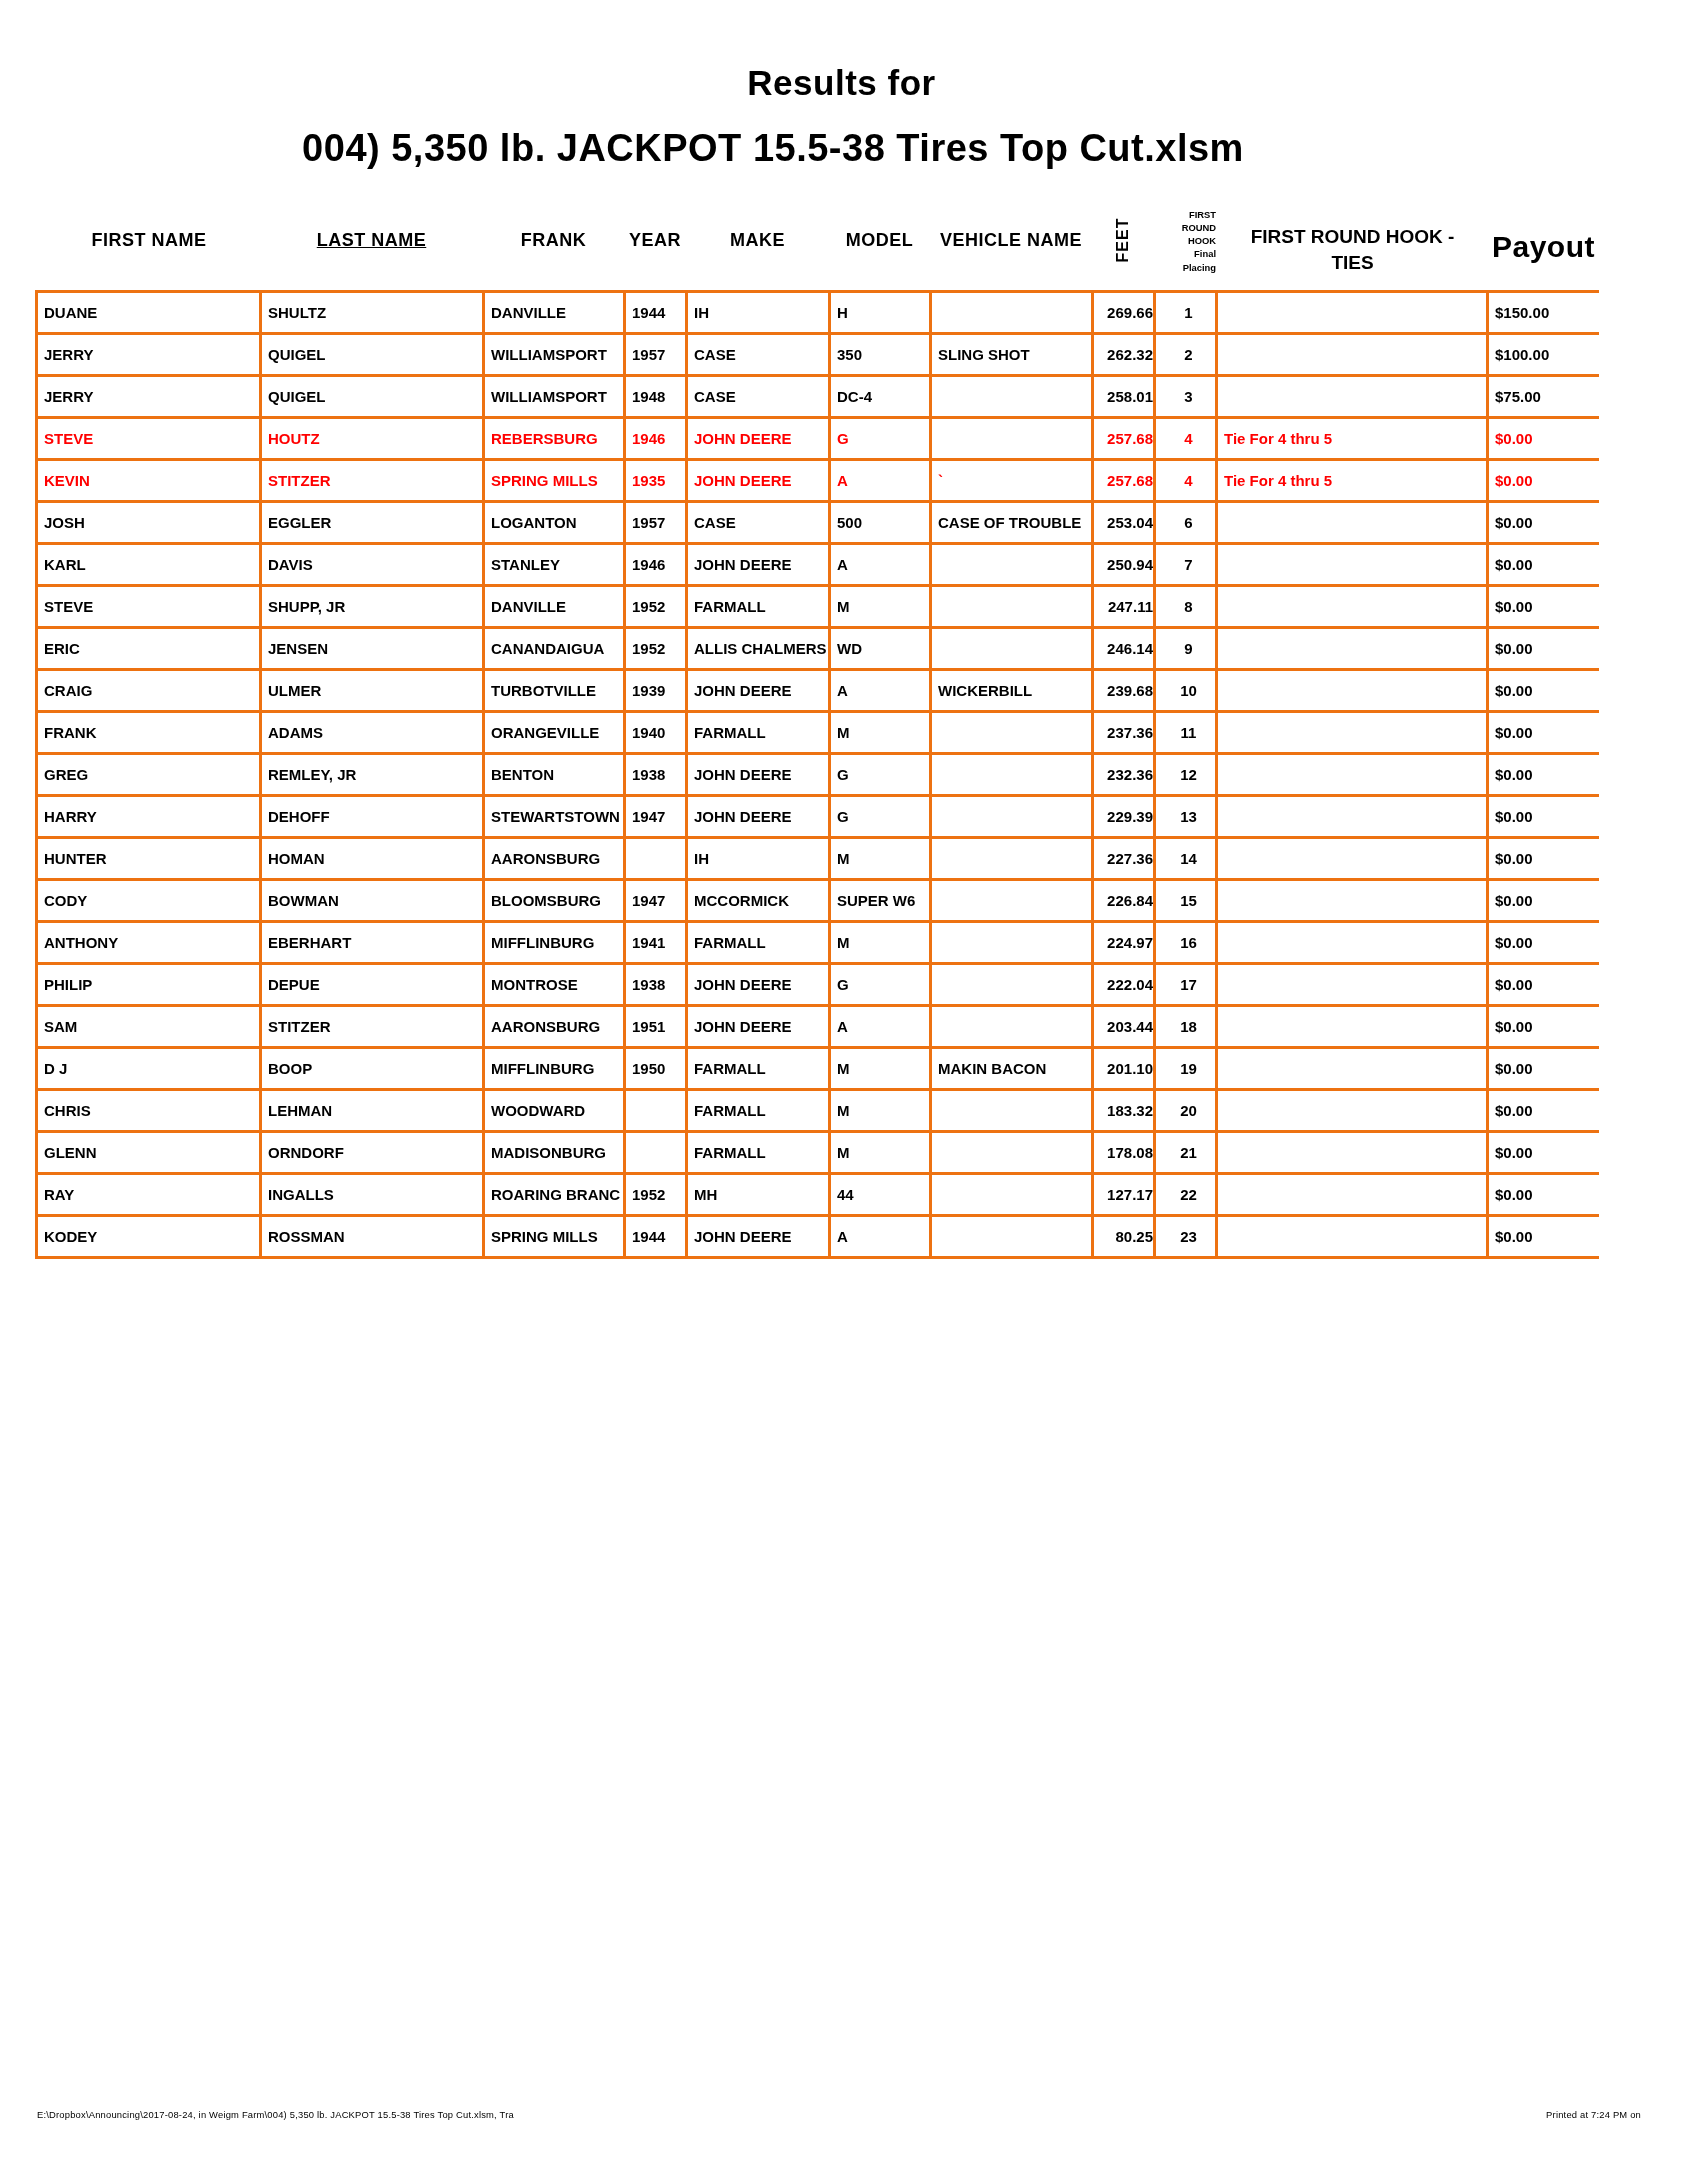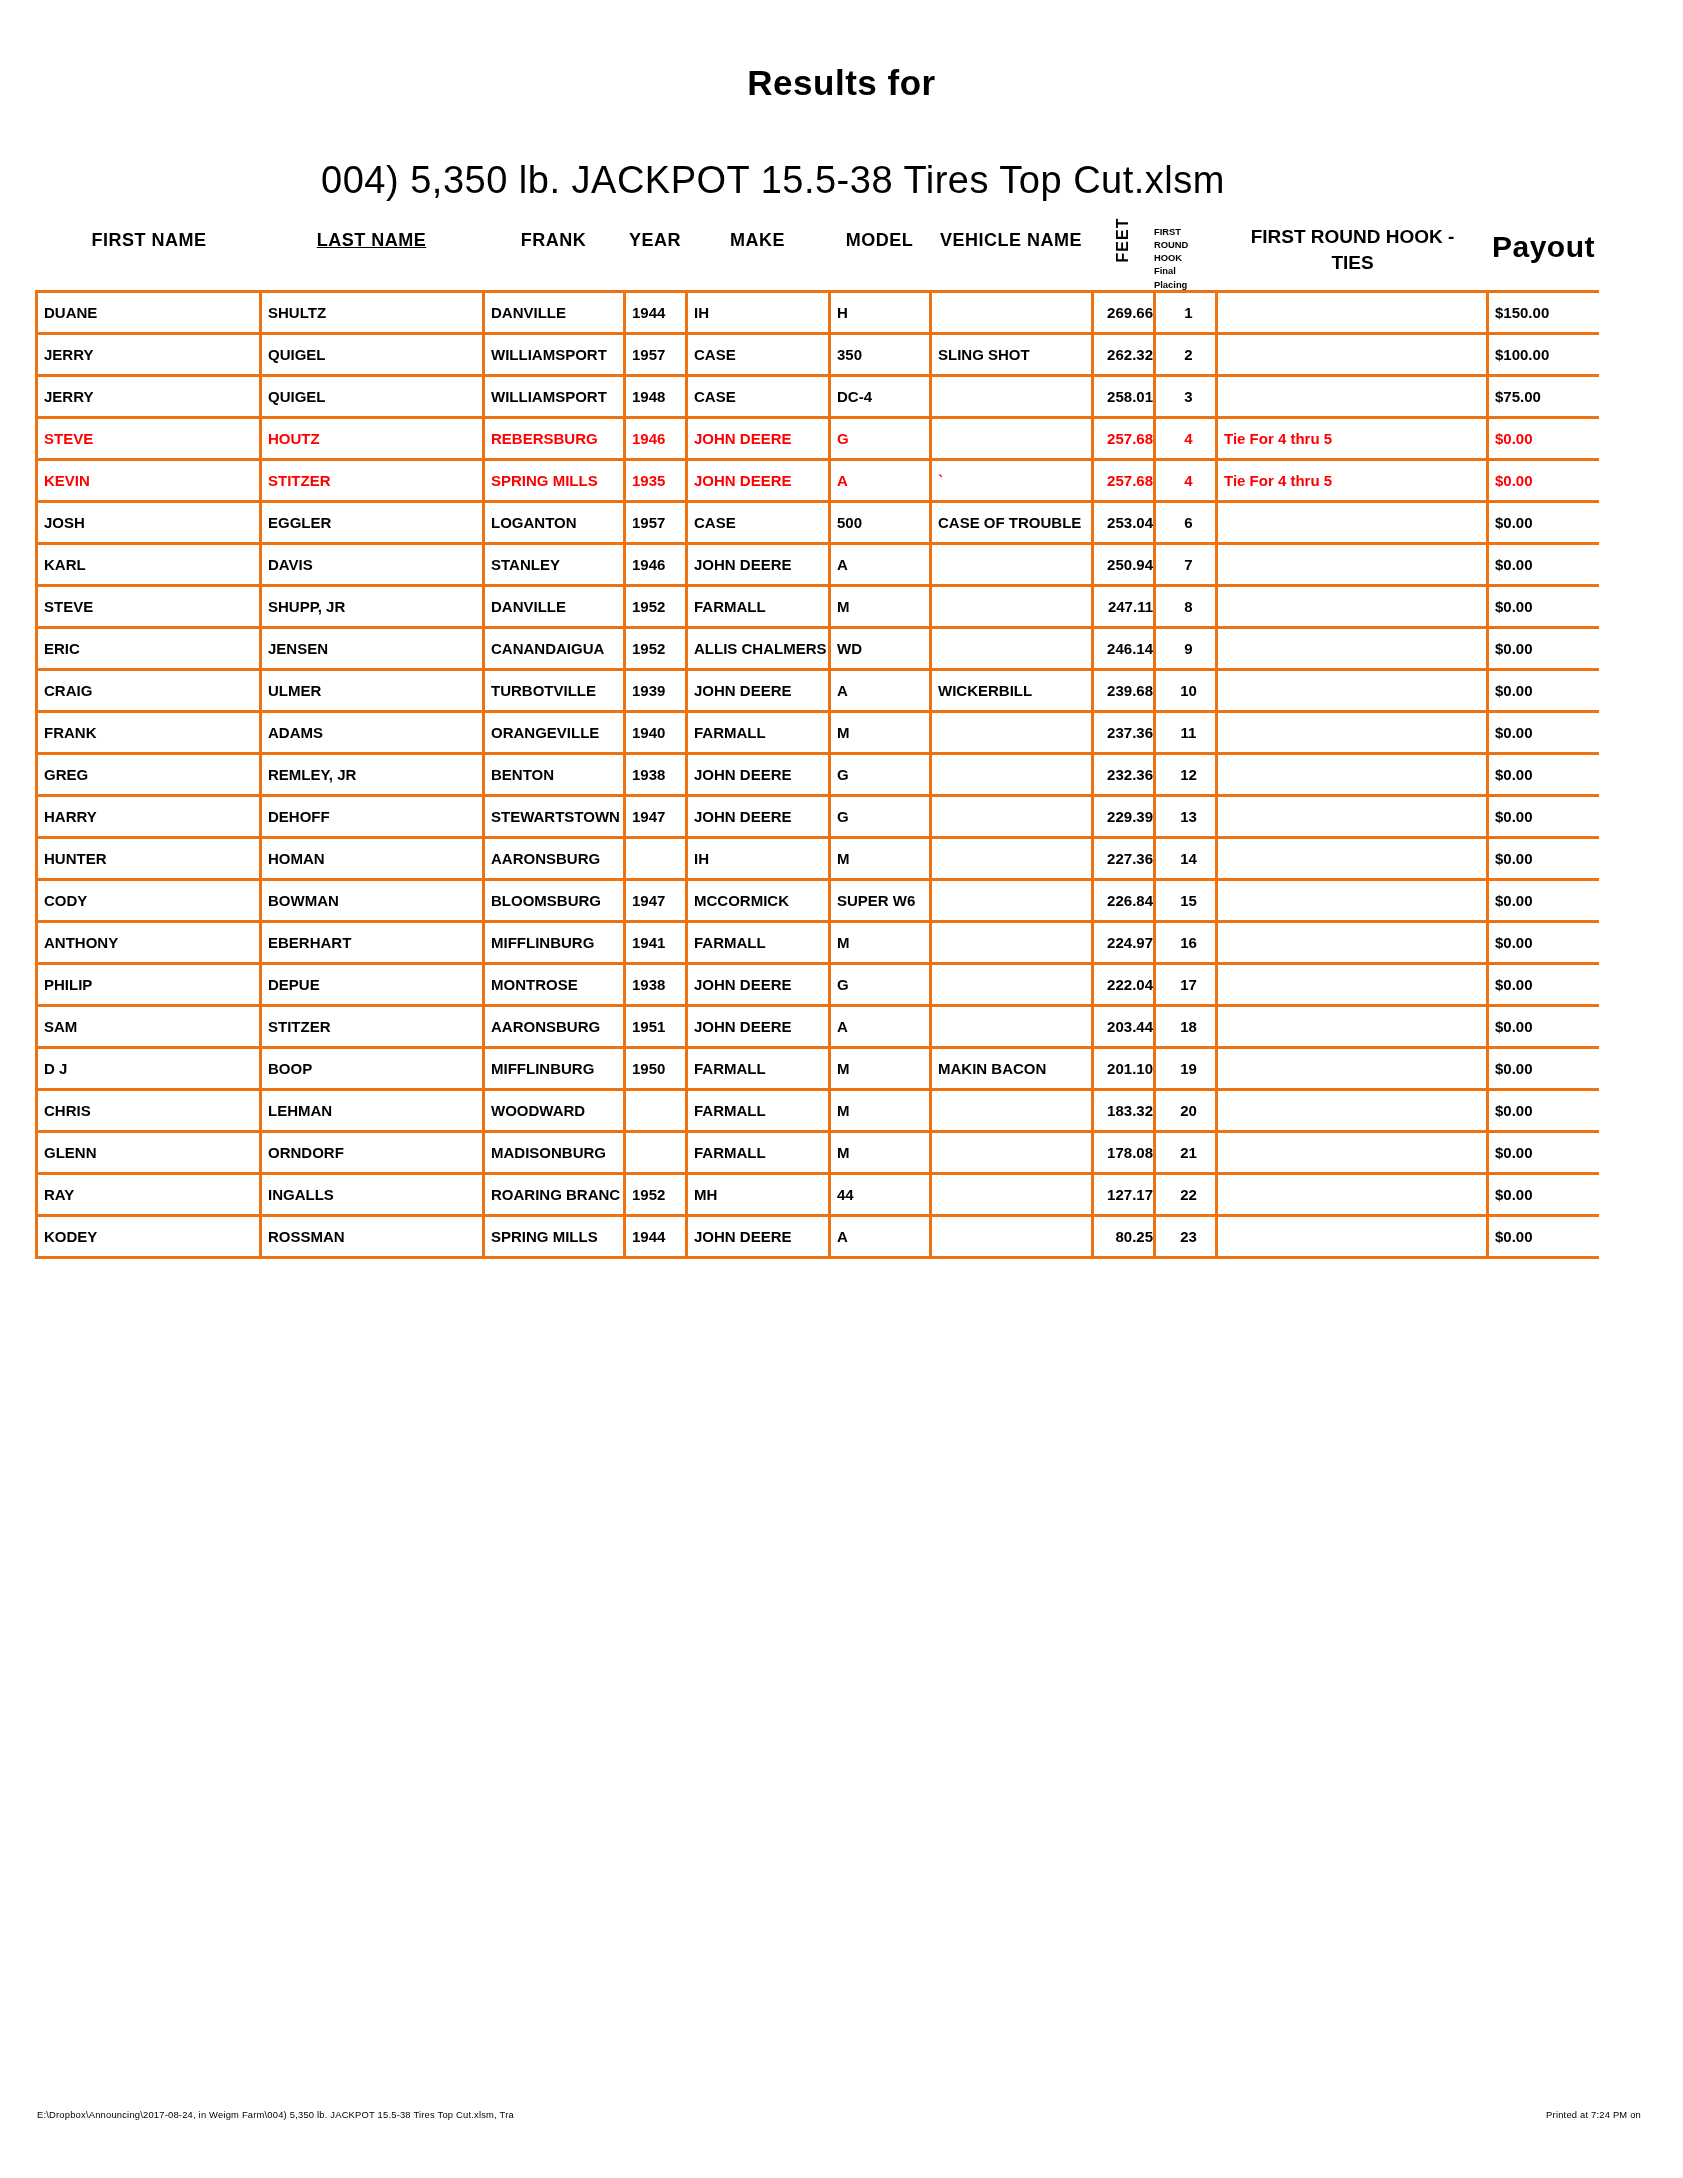--- a/index.html
+++ b/index.html
@@ -12,37 +12,37 @@
     width:1683px;height:2178px;position:relative;
     font-family:"Liberation Sans","DejaVu Sans",sans-serif;
     color:#000;
   }
   .title1{
     position:absolute;top:63px;left:0;width:1683px;
     text-align:center;font-size:35px;font-weight:bold;letter-spacing:0.5px;
   }
   .title2{
     position:absolute;top:127px;left:0;width:1546px;
-    text-align:center;font-size:38px;font-weight:normal;letter-spacing:0.5px;margin-top:32px;
+    text-align:center;font-size:38px;font-weight:bold;letter-spacing:0.5px;
   }
   .hdr{
     position:absolute;top:226px;height:28px;
     display:flex;align-items:center;justify-content:center;
     font-size:18px;font-weight:bold;white-space:nowrap;letter-spacing:0.5px;
   }
   .hdr-feet{
     position:absolute;left:1092px;top:201px;width:62px;height:77px;
     display:flex;align-items:center;justify-content:center;
   }
   .hdr-feet span{
     transform:rotate(-90deg);font-size:16px;font-weight:bold;letter-spacing:1px;
   }
   .hdr-place{
-    position:absolute;left:1154px;top:225px;width:62px;
-    text-align:left;font-size:9.4px;font-weight:bold;line-height:1.4;
+    position:absolute;left:1154px;top:208px;width:62px;
+    text-align:right;font-size:9.4px;font-weight:bold;line-height:1.4;
   }
   .hdr-ties{
     position:absolute;left:1217px;top:224px;width:271px;
     text-align:center;font-size:19px;font-weight:bold;line-height:1.35;
   }
   .hdr-payout{
     position:absolute;left:1488px;top:230px;width:111px;
     text-align:center;font-size:30px;font-weight:bold;letter-spacing:0.5px;
   }
   table.results{

